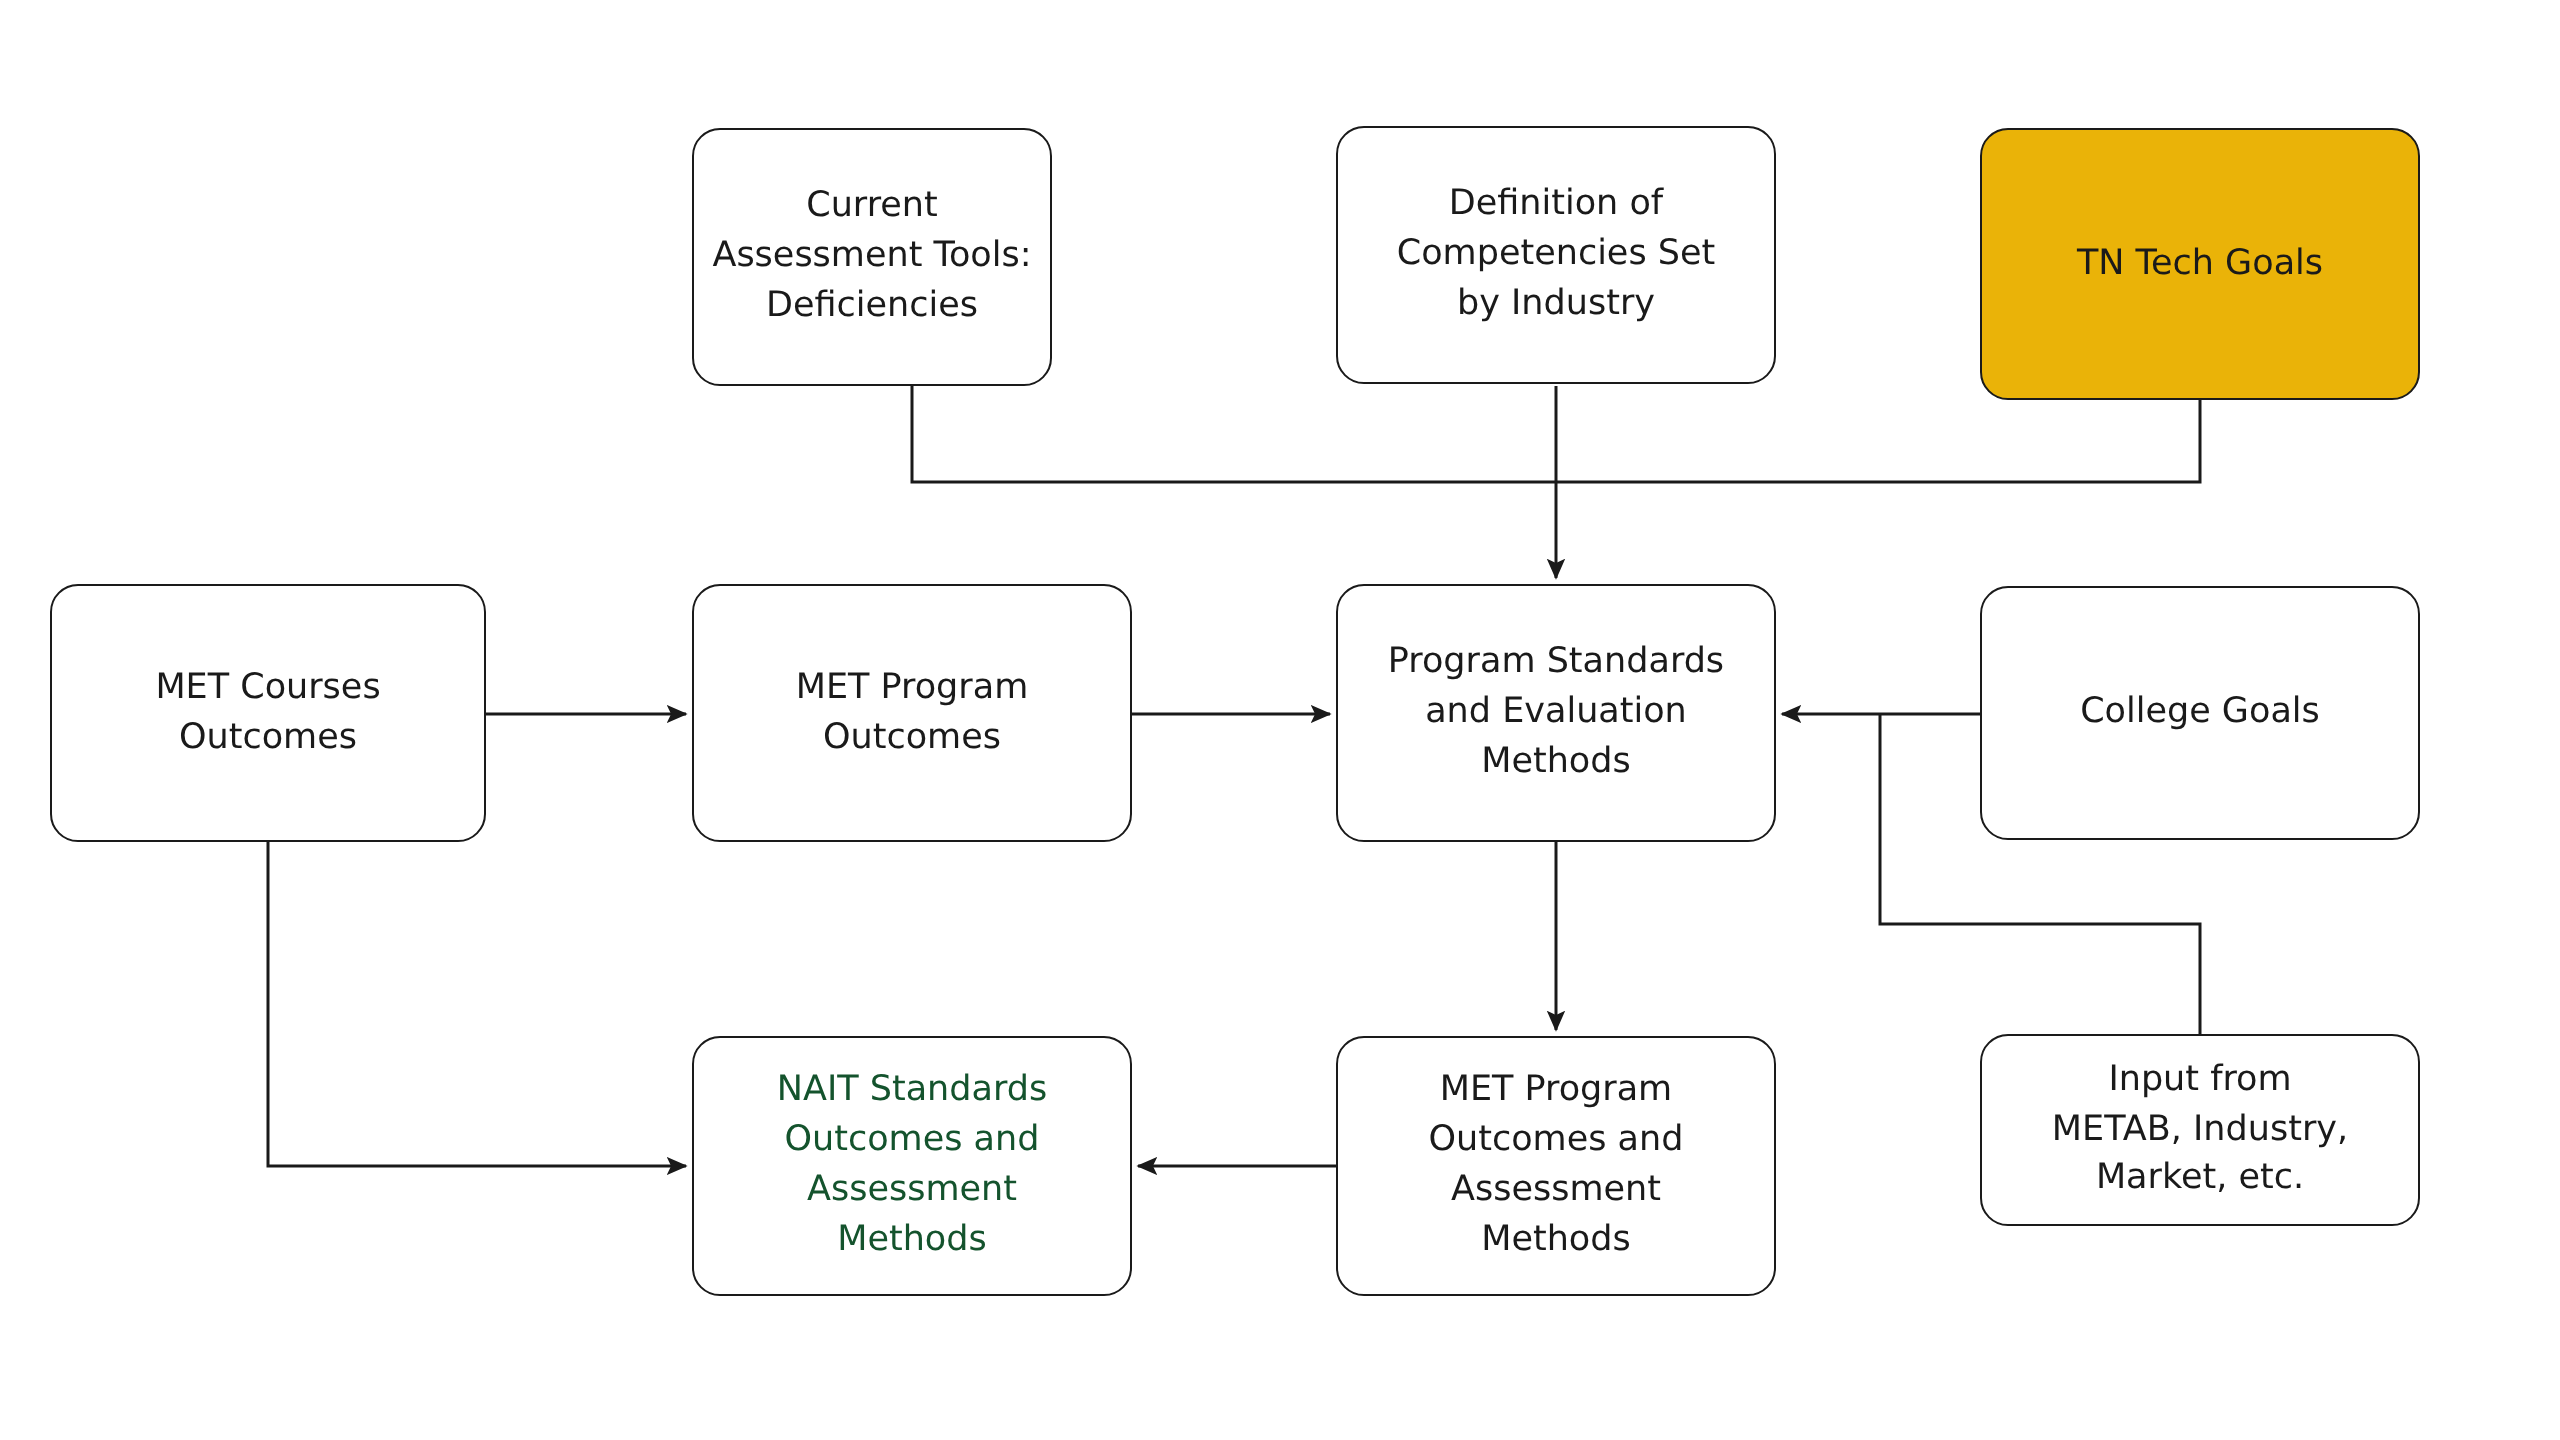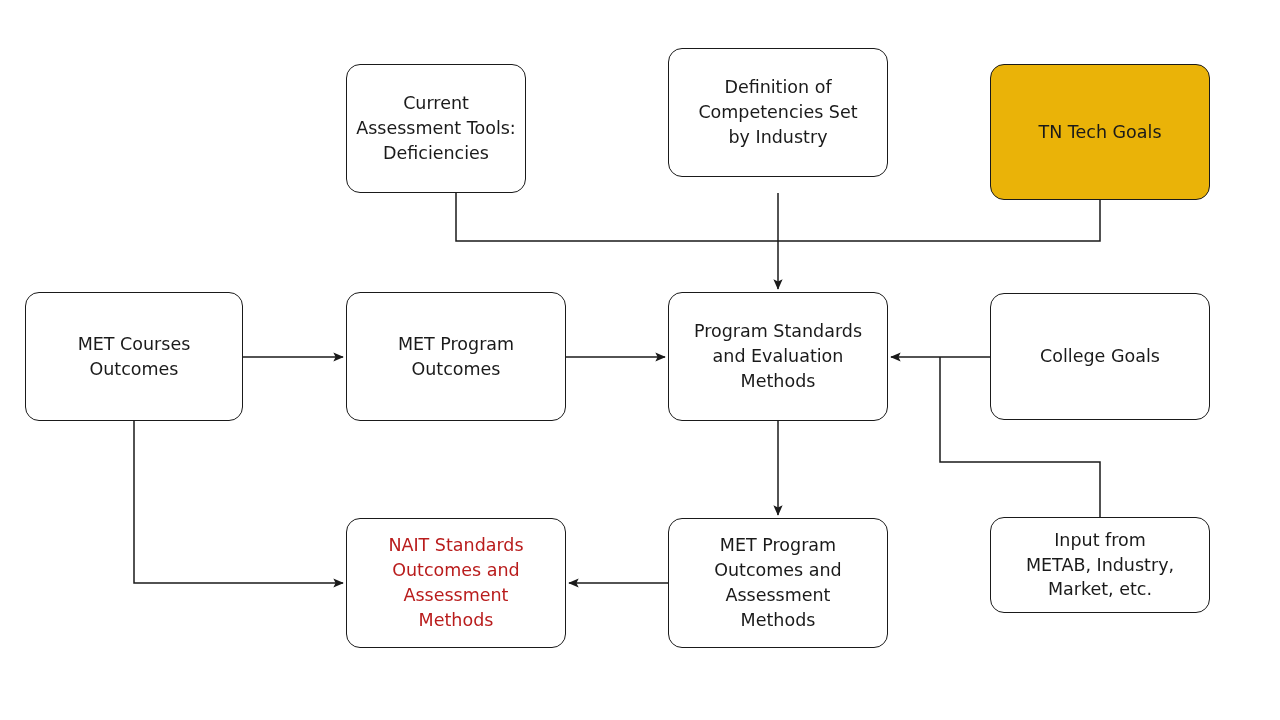--- a/index.html
+++ b/index.html
@@ -73,21 +73,21 @@
         <path d="M 134 421 L 134 583 L 343 583" stroke="#1a1a1a" marker-end="url(#arrow-end)"></path>
       </g>
   </svg>
 
   <div id="nodes-layer">
       <div class="node" style="left: 346px; top: 64px; width: 180px; height: 129px; border-color: rgb(26, 26, 26); background-color: rgb(255, 255, 255);">
         <span class="node-label" style="color: rgb(26, 26, 26);">Current
 Assessment Tools:
 Deficiencies</span>
       </div>
-      <div class="node" style="left: 668px; top: 48px; width: 220px; height: 129px; border-color: rgb(26, 26, 26); background-color: rgb(255, 255, 255);">
+      <div class="node" style="left: 668px; top: 63px; width: 220px; height: 129px; border-color: rgb(26, 26, 26); background-color: rgb(255, 255, 255);">
         <span class="node-label" style="color: rgb(26, 26, 26);">Definition of
 Competencies Set
 by Industry</span>
       </div>
       <div class="node" style="left: 990px; top: 64px; width: 220px; height: 136px; border-color: rgb(26, 26, 26); background-color: #eab308;">
         <span class="node-label" style="color: rgb(26, 26, 26);">TN Tech Goals</span>
       </div>
       <div class="node" style="left: 25px; top: 292px; width: 218px; height: 129px; border-color: rgb(26, 26, 26); background-color: rgb(255, 255, 255);">
         <span class="node-label" style="color: rgb(26, 26, 26);">MET Courses
 Outcomes</span>
@@ -98,21 +98,21 @@
       </div>
       <div class="node" style="left: 668px; top: 292px; width: 220px; height: 129px; border-color: rgb(26, 26, 26); background-color: rgb(255, 255, 255);">
         <span class="node-label" style="color: rgb(26, 26, 26);">Program Standards
 and Evaluation
 Methods</span>
       </div>
       <div class="node" style="left: 990px; top: 293px; width: 220px; height: 127px; border-color: rgb(26, 26, 26); background-color: rgb(255, 255, 255);">
         <span class="node-label" style="color: rgb(26, 26, 26); text-align: center;">College Goals</span>
       </div>
       <div class="node" style="left: 346px; top: 518px; width: 220px; height: 130px; border-color: rgb(26, 26, 26); background-color: rgb(255, 255, 255);">
-        <span class="node-label" style="color: #b91c1c;">NAIT Standards
+        <span class="node-label" style="color: #14532d;">NAIT Standards
 Outcomes and
 Assessment
 Methods</span>
       </div>
       <div class="node" style="left: 668px; top: 518px; width: 220px; height: 130px; border-color: rgb(26, 26, 26); background-color: rgb(255, 255, 255);">
         <span class="node-label" style="color: rgb(26, 26, 26);">MET Program
 Outcomes and
 Assessment
 Methods</span>
       </div>

